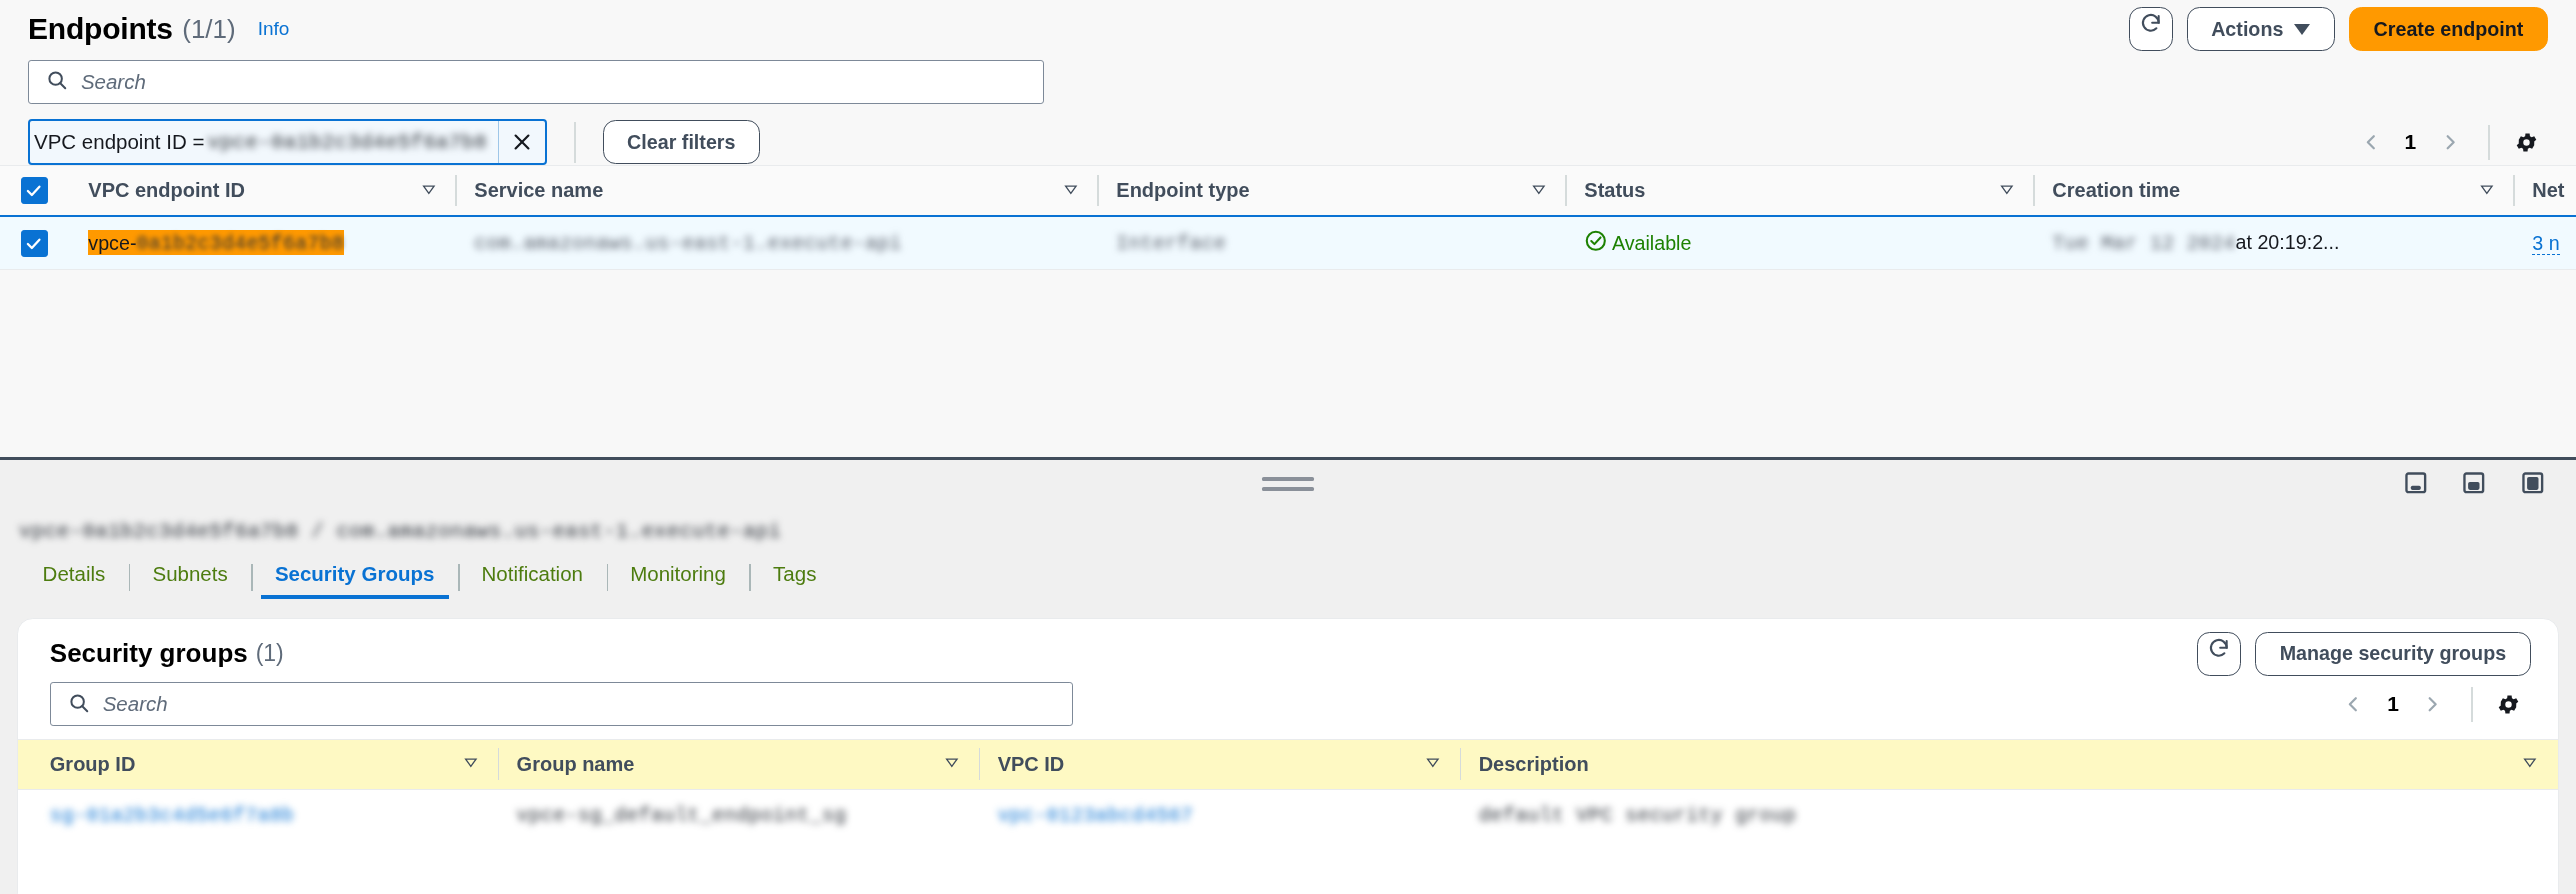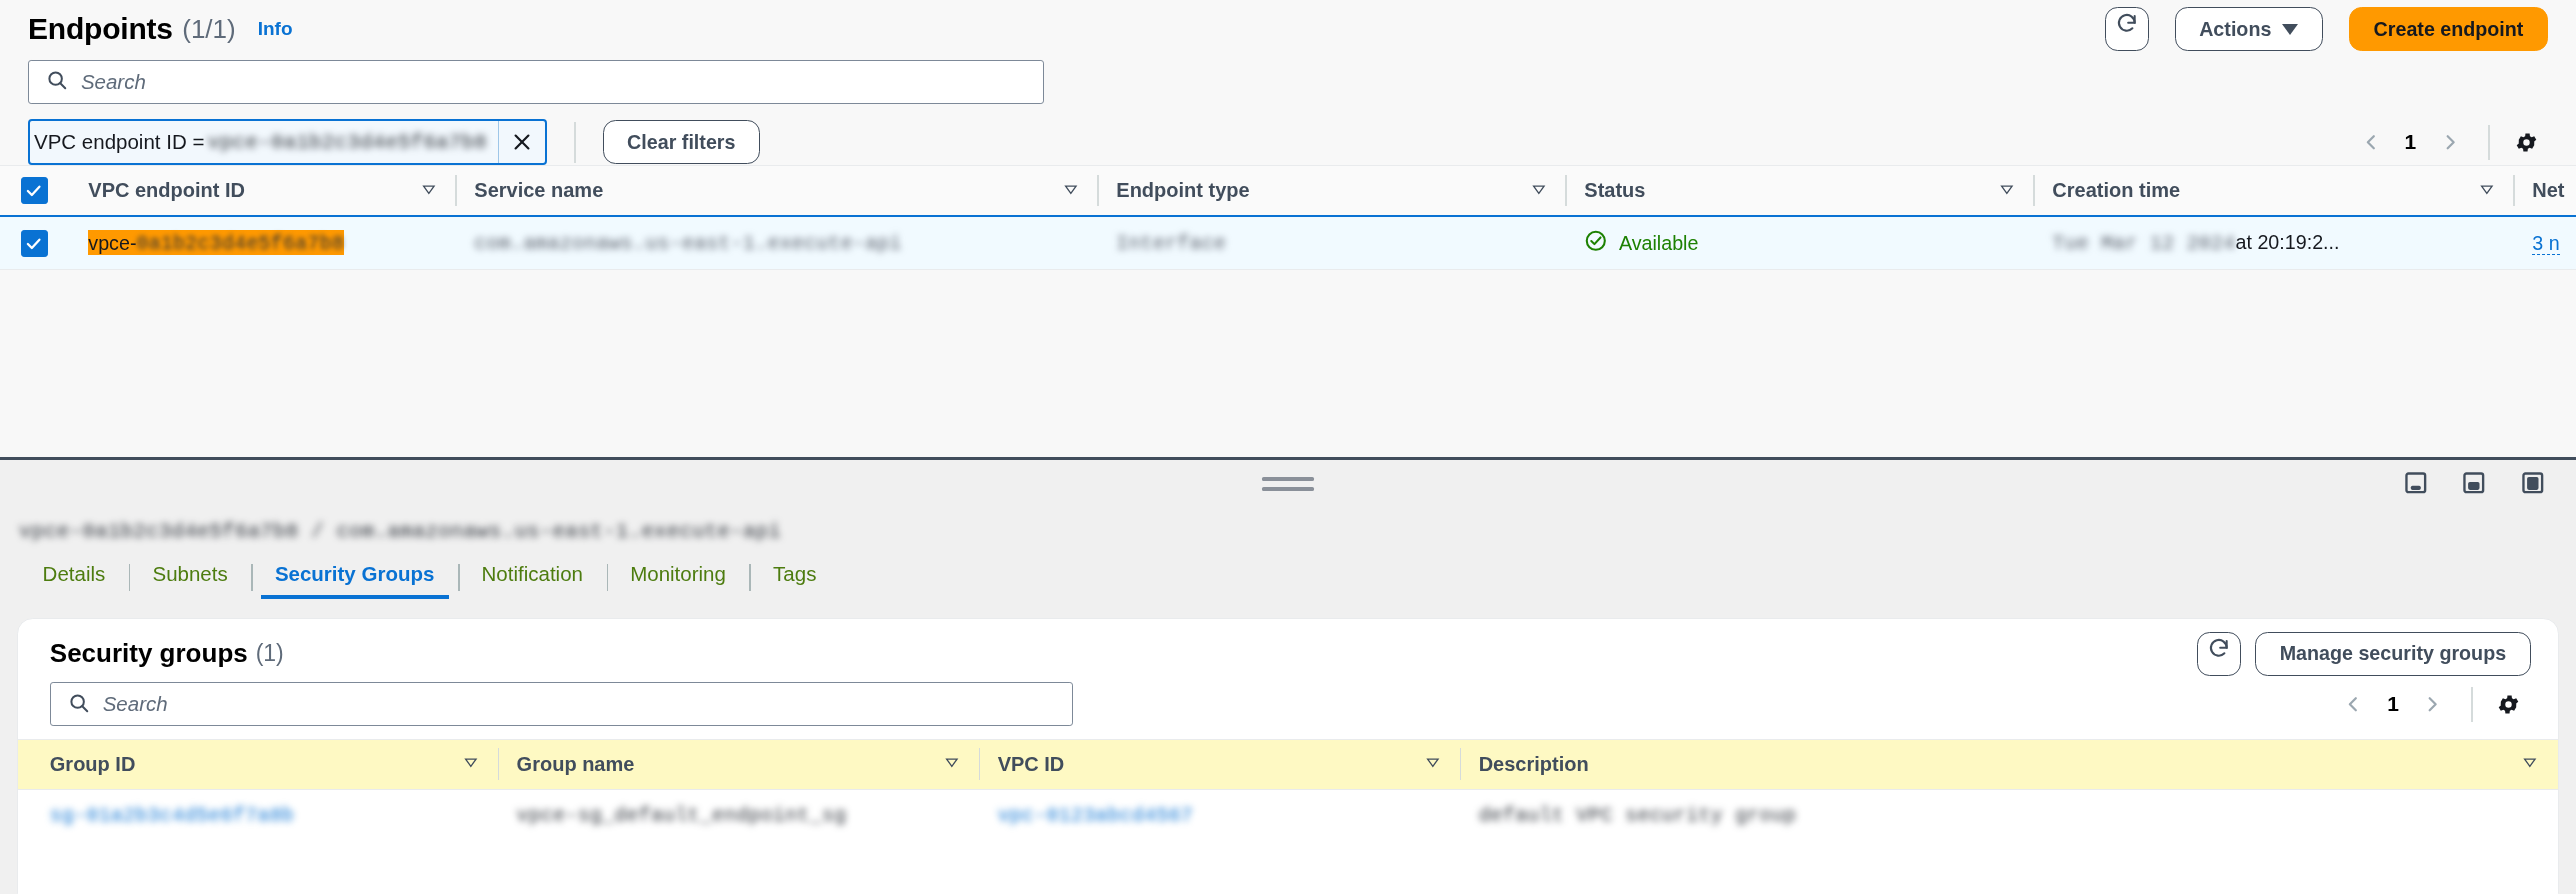--- a/index.html
+++ b/index.html
@@ -56,29 +56,29 @@
   }
   .page-count {
     font-size: 26px;
     font-weight: normal;
     color: #5f6b7a;
     margin-left: 9.4px;
   }
   .info-link {
     font-size: 19px;
     color: #0972d3;
-    font-weight: bold;
+    font-weight: normal;
     margin-left: 22px;
     cursor: pointer;
   }
   .header-actions {
     margin-left: auto;
     display: flex;
     align-items: center;
-    gap: 26px;
+    gap: 14px;
     padding-left: 32px;
   }
 
   .btn {
     box-sizing: border-box;
     background: #ffffff;
     border: 1.6px solid #414d5c;
     border-radius: 12.6px;
     color: #414d5c;
     font-size: 19.7px;
@@ -280,21 +280,21 @@
   .cbox svg { display: block; }
 
   .hl-orange {
     background: #ff9900;
     padding: 1.6px 0;
   }
 
   .status-cell {
     display: flex;
     align-items: center;
-    gap: 11px;
+    gap: 4px;
   }
   .status-text {
     font-size: 19.7px;
     color: #1d8102;
   }
   .link-underline-dot {
     color: #0972d3;
     border-bottom: 1.6px dashed #0972d3;
     cursor: pointer;
   }

